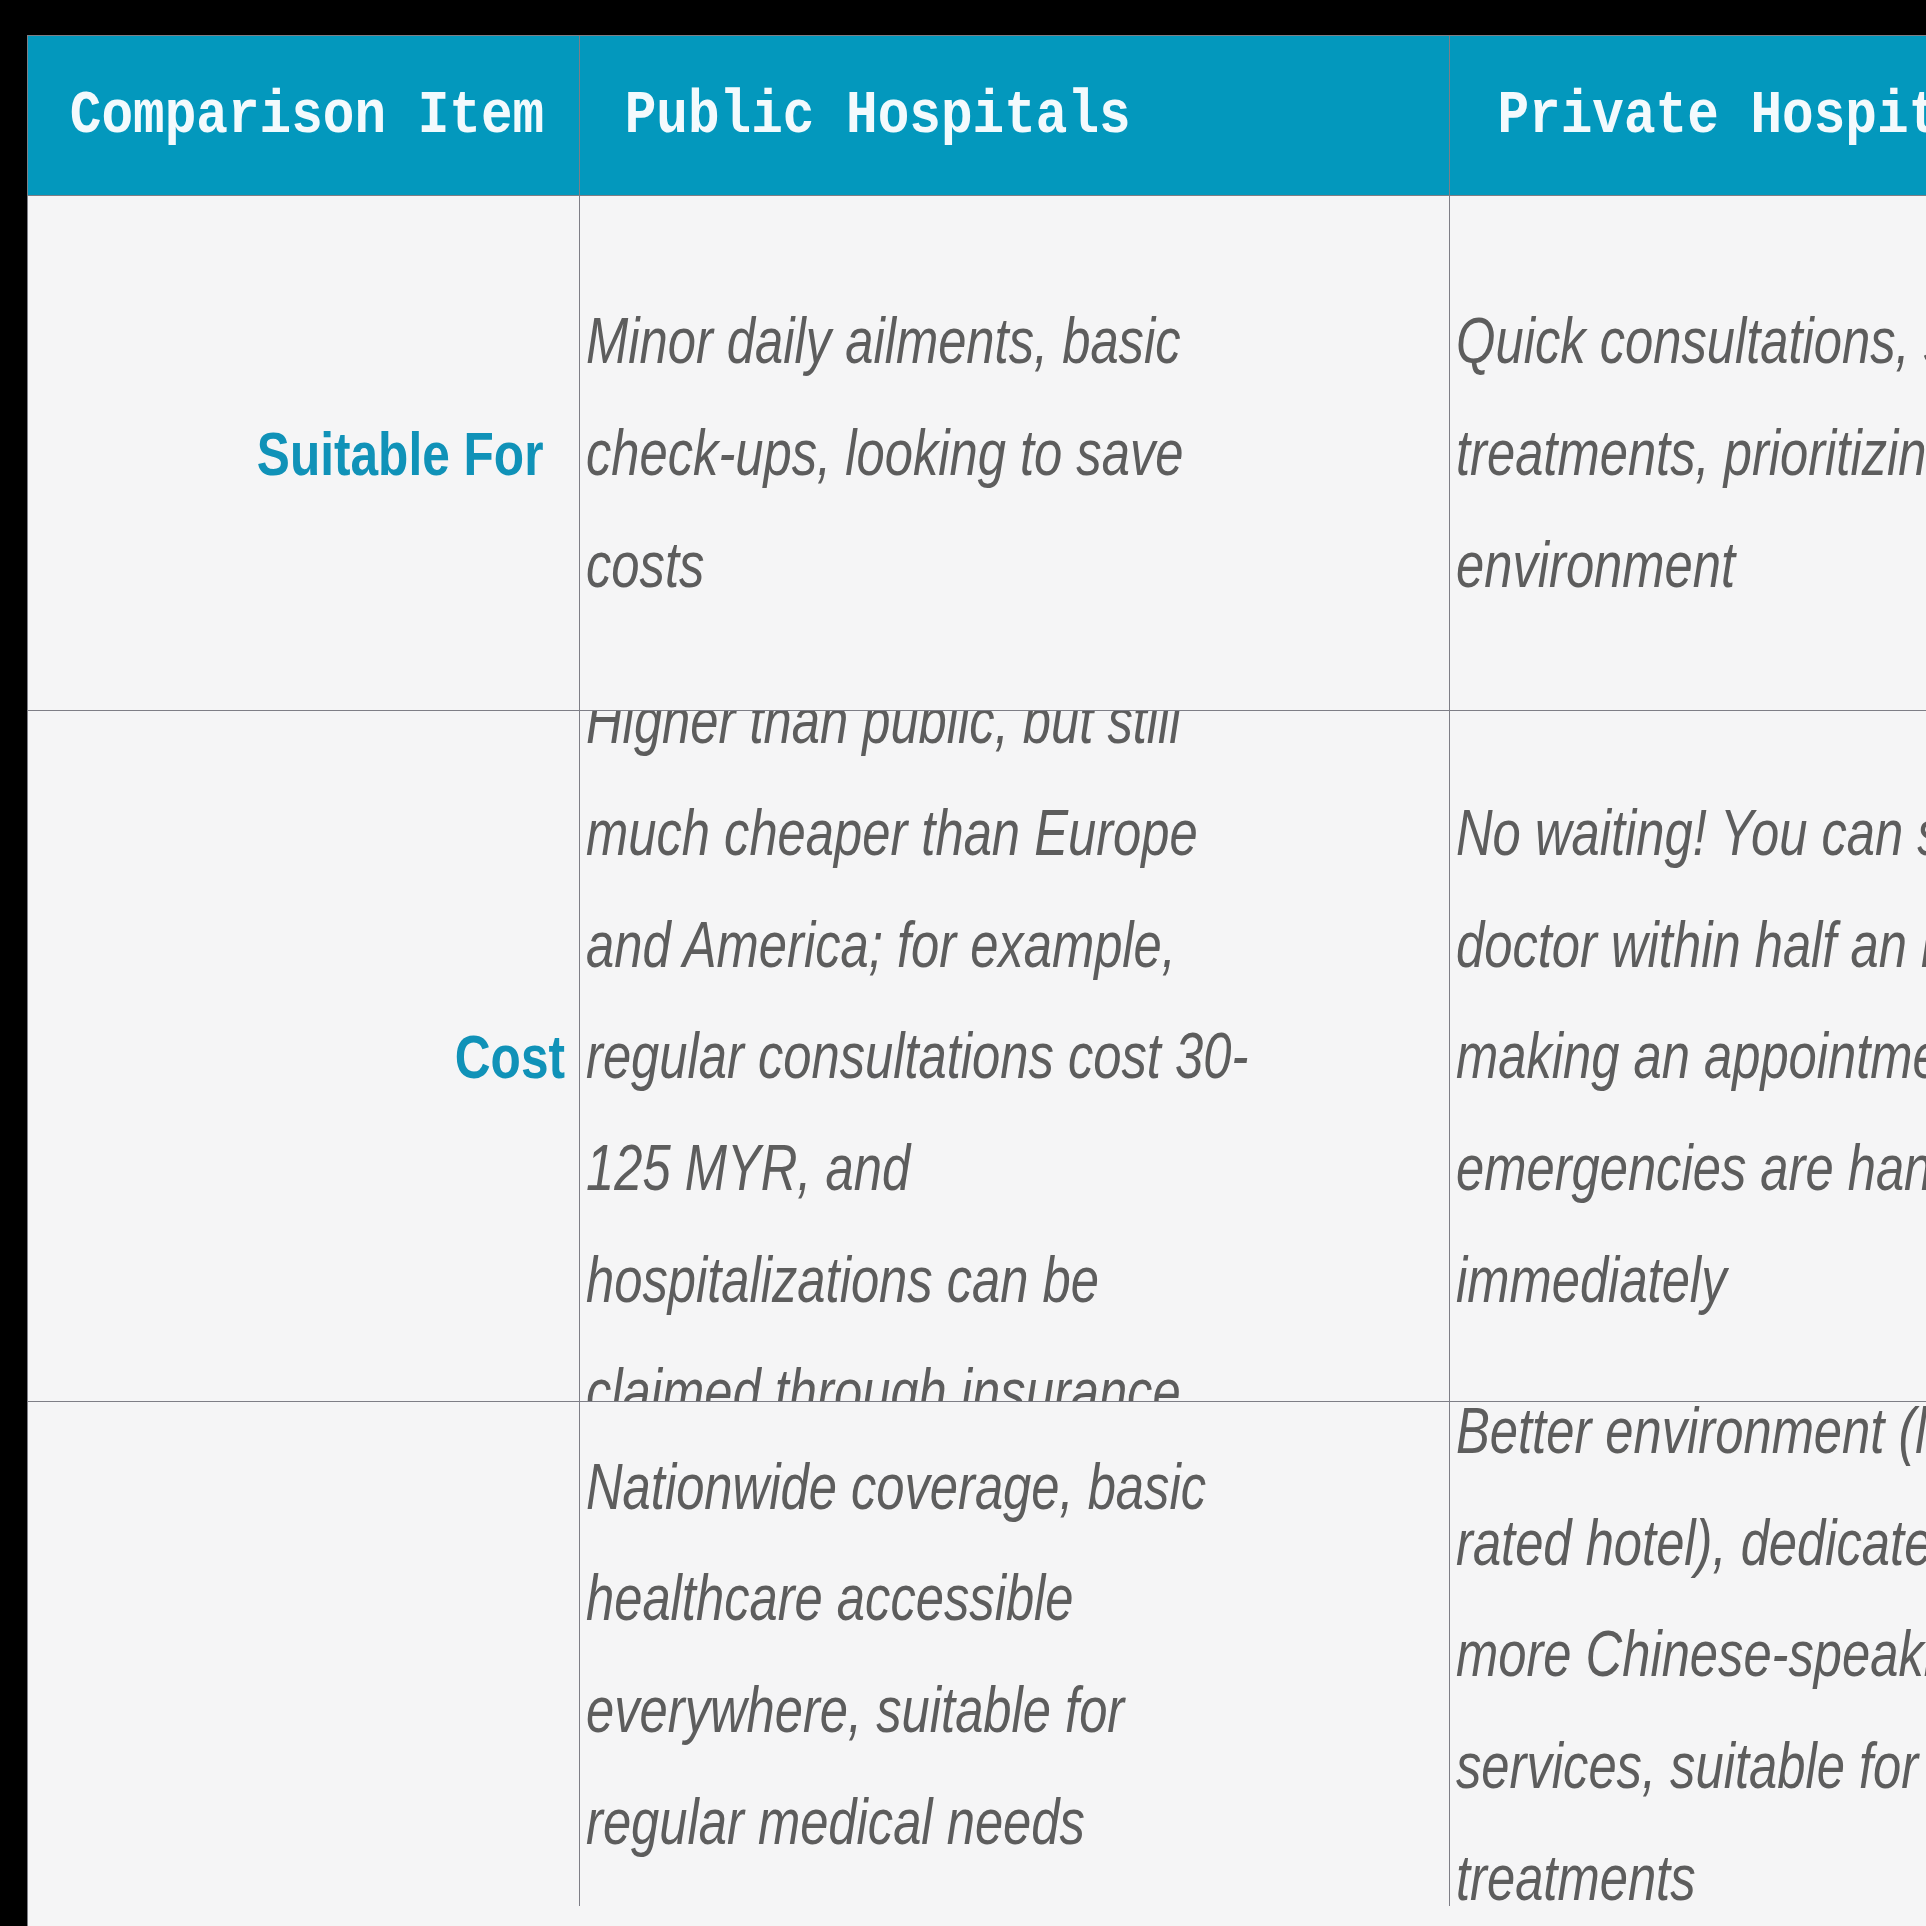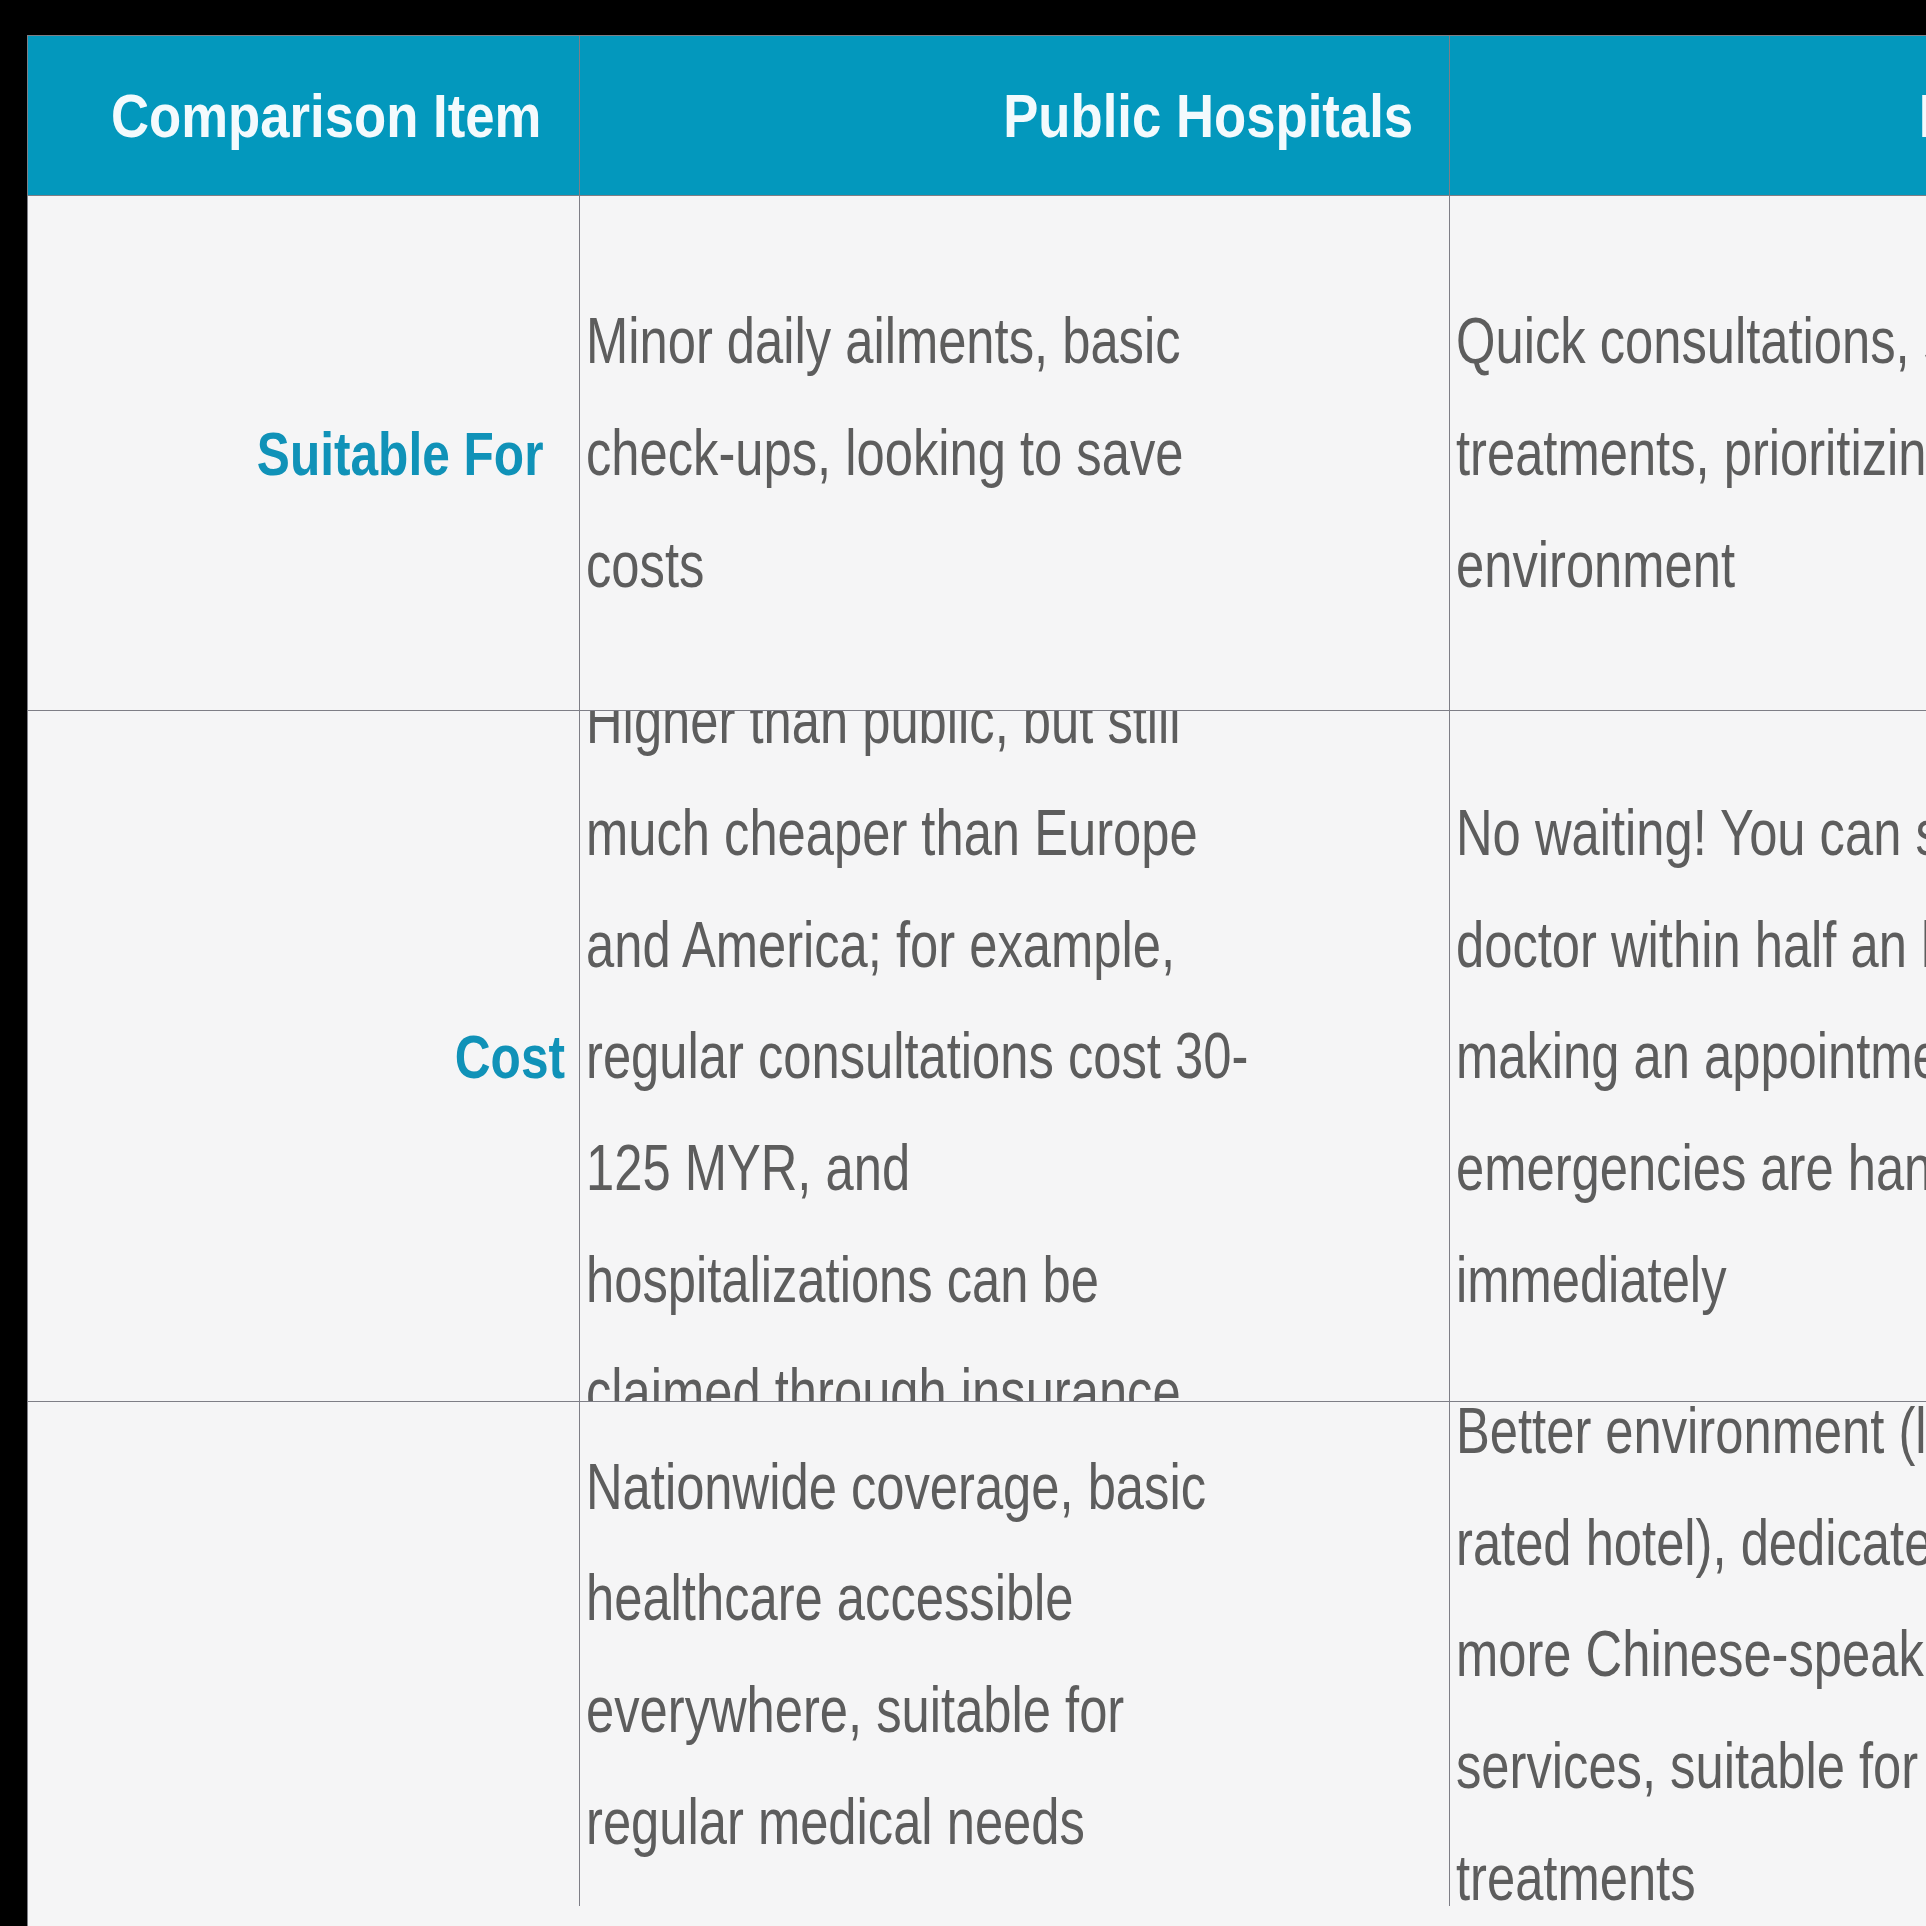--- a/index.html
+++ b/index.html
@@ -34,36 +34,37 @@
     background:var(--cell-bg);
     border-right:1.2px solid var(--border);
     border-bottom:1.2px solid var(--border);
     display:flex;align-items:center;
     overflow:hidden;
   }
   .cell:nth-child(3n){border-right:none;}
   .cell.last{border-bottom:none;}
   .head{
     background:var(--header-bg);
-    justify-content:flex-end;
+    justify-content:flex-start;
+    font-family:Liberation Mono, monospace;
   }
   .ht{
     color:var(--header-text);
     font-weight:700;font-size:62px;
     transform:scaleX(0.85);transform-origin:center;
     white-space:nowrap;
   }
   .labelcell{justify-content:flex-end;}
   .lt{
     color:var(--label-text);
     font-weight:700;font-size:62px;
     transform:scaleX(0.80);transform-origin:center;
     white-space:nowrap;
   }
-  .bodycell{padding:0 5.8px;}
+  .bodycell{padding:0 5.8px;font-style:italic;}
   .bt{
     margin:0;
     font-size:65px;line-height:1.72;
     color:var(--body-text);
     width:128.2%;
     transform:scaleX(0.78);transform-origin:left center;
   }
 </style>
 </head>
 <body>

